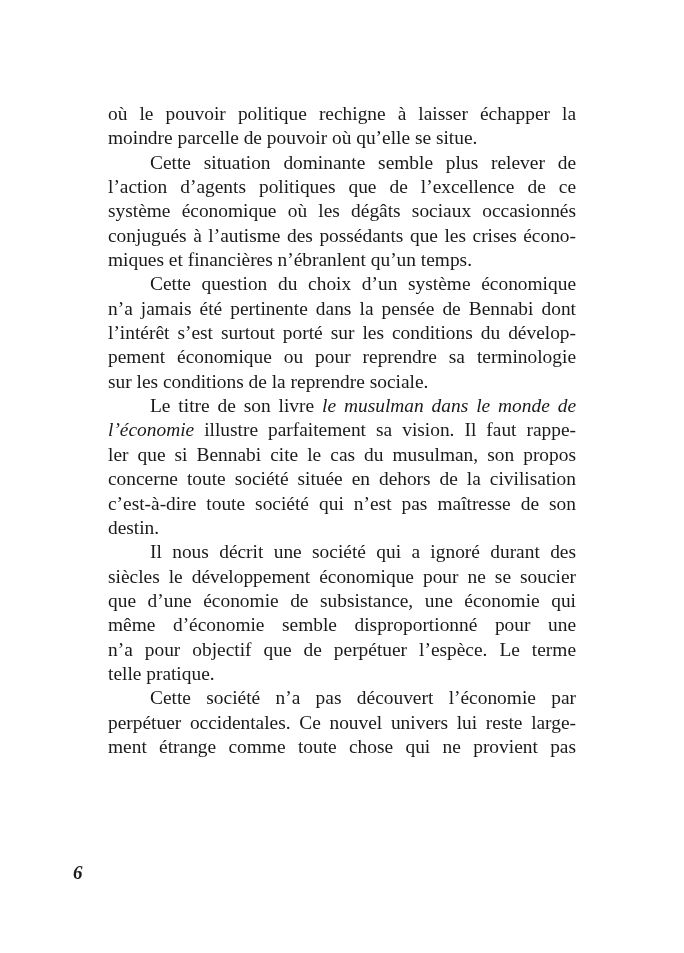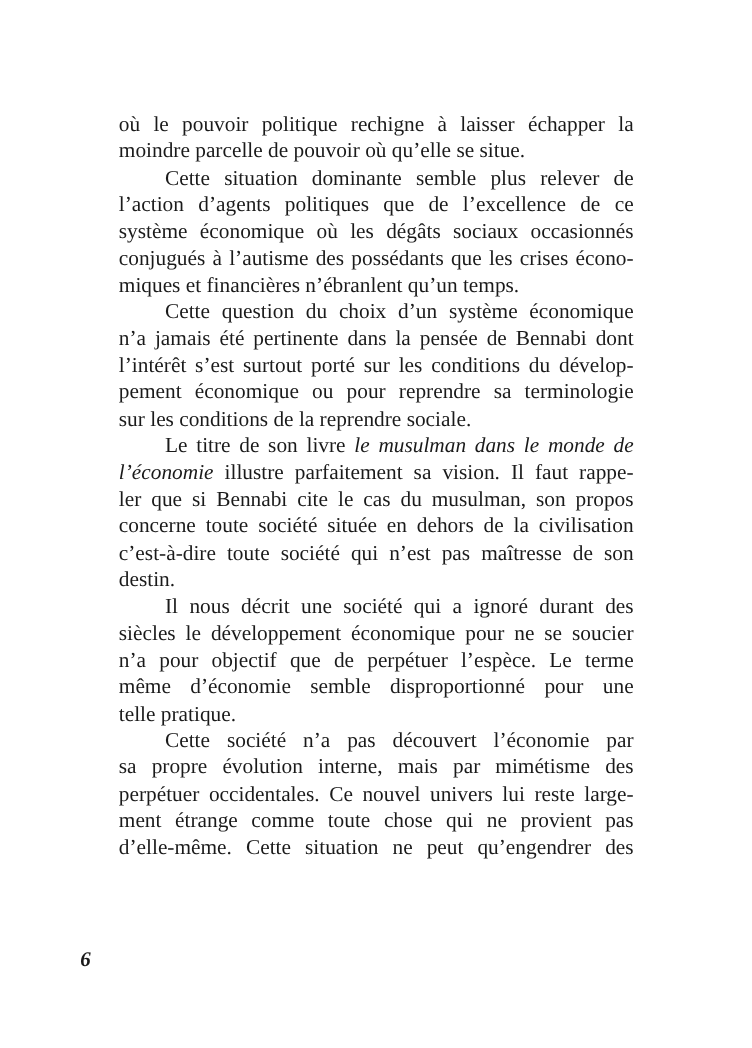--- a/index.html
+++ b/index.html
@@ -94,29 +94,28 @@
       <span class="line"><em>l’économie</em><span> illustre parfaitement sa vision. Il faut rappe-</span></span>
       <span class="line">ler que si Bennabi cite le cas du musulman, son propos</span>
       <span class="line">concerne toute société située en dehors de la civilisation</span>
       <span class="line">c’est-à-dire toute société qui n’est pas maîtresse de son</span>
       <span class="line last">destin.</span>
     </div>
 
     <div class="para">
       <span class="line indent">Il nous décrit une société qui a ignoré durant des</span>
       <span class="line">siècles le développement économique pour ne se soucier</span>
+      <span class="line">que d’une économie de subsistance, une économie qui</span>
+      <span class="line">même d’économie semble disproportionné pour une</span>
       <span class="line">n’a pour objectif que de perpétuer l’espèce. Le terme</span>
-      <span class="line">même d’économie semble disproportionné pour une</span>
       <span class="line last">telle  pratique.</span>
     </div>
 
     <div class="para">
       <span class="line indent">Cette société n’a pas découvert l’économie par</span>
-      <span class="line">sa propre évolution interne, mais par mimétisme des</span>
       <span class="line">perpétuer occidentales. Ce nouvel univers lui reste large-</span>
       <span class="line">ment étrange comme toute chose qui ne provient pas</span>
-      <span class="line">d’elle-même. Cette situation ne peut qu’engendrer des</span>
     </div>
 
   </div>
 
   <div class="page-number">6</div>
 </div>
 
 </body></html>

